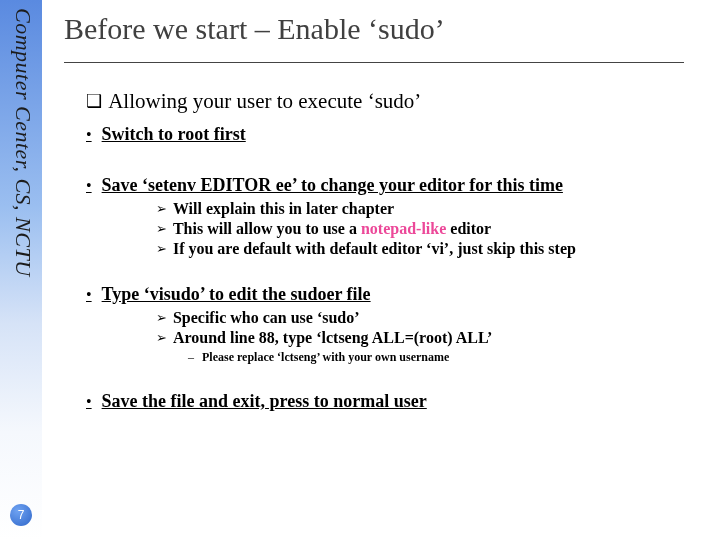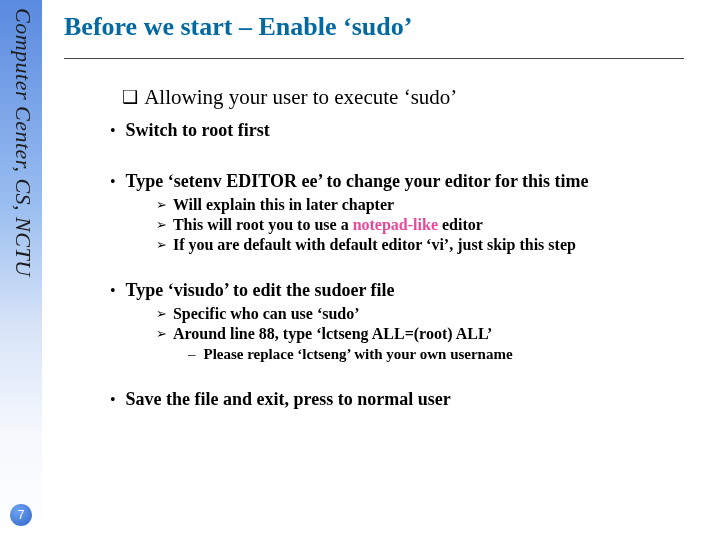--- a/index.html
+++ b/index.html
@@ -45,45 +45,45 @@
     align-items: center;
     justify-content: center;
   }
 
   .content {
     position: absolute;
     left: 64px; top: 12px;
     width: 640px;
   }
   .title {
-    font-size: 26px;
-    font-weight: bold;
-    color: #0369a1;
+    font-size: 30px;
+    font-weight: normal;
+    color: #404040;
     margin-bottom: 6px;
   }
   .title-rule {
     border: none;
     border-top: 1.5px solid #444;
     width: 620px;
     margin-top: 16px;
     margin-bottom: 26px;
   }
 
   .body-area { margin-left: 22px; }
 
-  .l1 { font-size: 21px; margin-bottom: 10px; margin-left: 36px; }
+  .l1 { font-size: 21px; margin-bottom: 10px; }
   .l1 .sq { font-size: 18px; margin-right: 6px; vertical-align: 1px; }
 
-  .l2 { font-size: 18px; margin-left: 24px; margin-top: 6px; margin-bottom: 4px; }
+  .l2 { font-size: 18px; margin-top: 6px; margin-bottom: 4px; text-decoration: underline; }
   .l2 .dot { font-size: 16px; margin-right: 10px; }
 
   .l3 { font-size: 16px; margin-left: 70px; margin-top: 2px; font-family: Liberation Serif, serif; }
   .l3 .tri { font-size: 13px; margin-right: 6px; vertical-align: 1px; }
 
-  .l4 { font-size: 15px; margin-left: 102px; margin-top: 3px; }
+  .l4 { font-size: 12px; margin-left: 102px; margin-top: 3px; }
   .l4 .dash { margin-right: 8px; }
   .gap-m { height: 20px; }
 
   .highlight { color: #ec4899; }
   b { font-weight: bold; }
 </style>
 </head>
 <body>
 
 <div class="sidebar">
@@ -105,27 +105,27 @@
       <span class="sq">❑</span><span>Allowing your user to execute ‘sudo’</span>
     </div>
 
     <div class="l2">
       <span class="dot">•</span><b><span>Switch to root first</span></b>
     </div>
 
     <div class="gap-m"></div>
 
     <div class="l2">
-      <span class="dot">•</span><b><span>Type ‘setenv EDITOR ee’ to change your editor for this time</span></b>
+      <span class="dot">•</span><b><span>Save ‘setenv EDITOR ee’ to change your editor for this time</span></b>
     </div>
     <div class="l3">
       <span class="tri">➢</span><b><span>Will explain this in later chapter</span></b>
     </div>
     <div class="l3">
-      <span class="tri">➢</span><b><span>This will root you to use a </span><span class="highlight">notepad-like</span><span> editor</span></b>
+      <span class="tri">➢</span><b><span>This will allow you to use a </span><span class="highlight">notepad-like</span><span> editor</span></b>
     </div>
     <div class="l3">
       <span class="tri">➢</span><b><span>If you are default with default editor ‘vi’, just skip this step</span></b>
     </div>
 
     <div class="gap-m"></div>
 
     <div class="l2">
       <span class="dot">•</span><b><span>Type ‘visudo’ to edit the sudoer file</span></b>
     </div>

